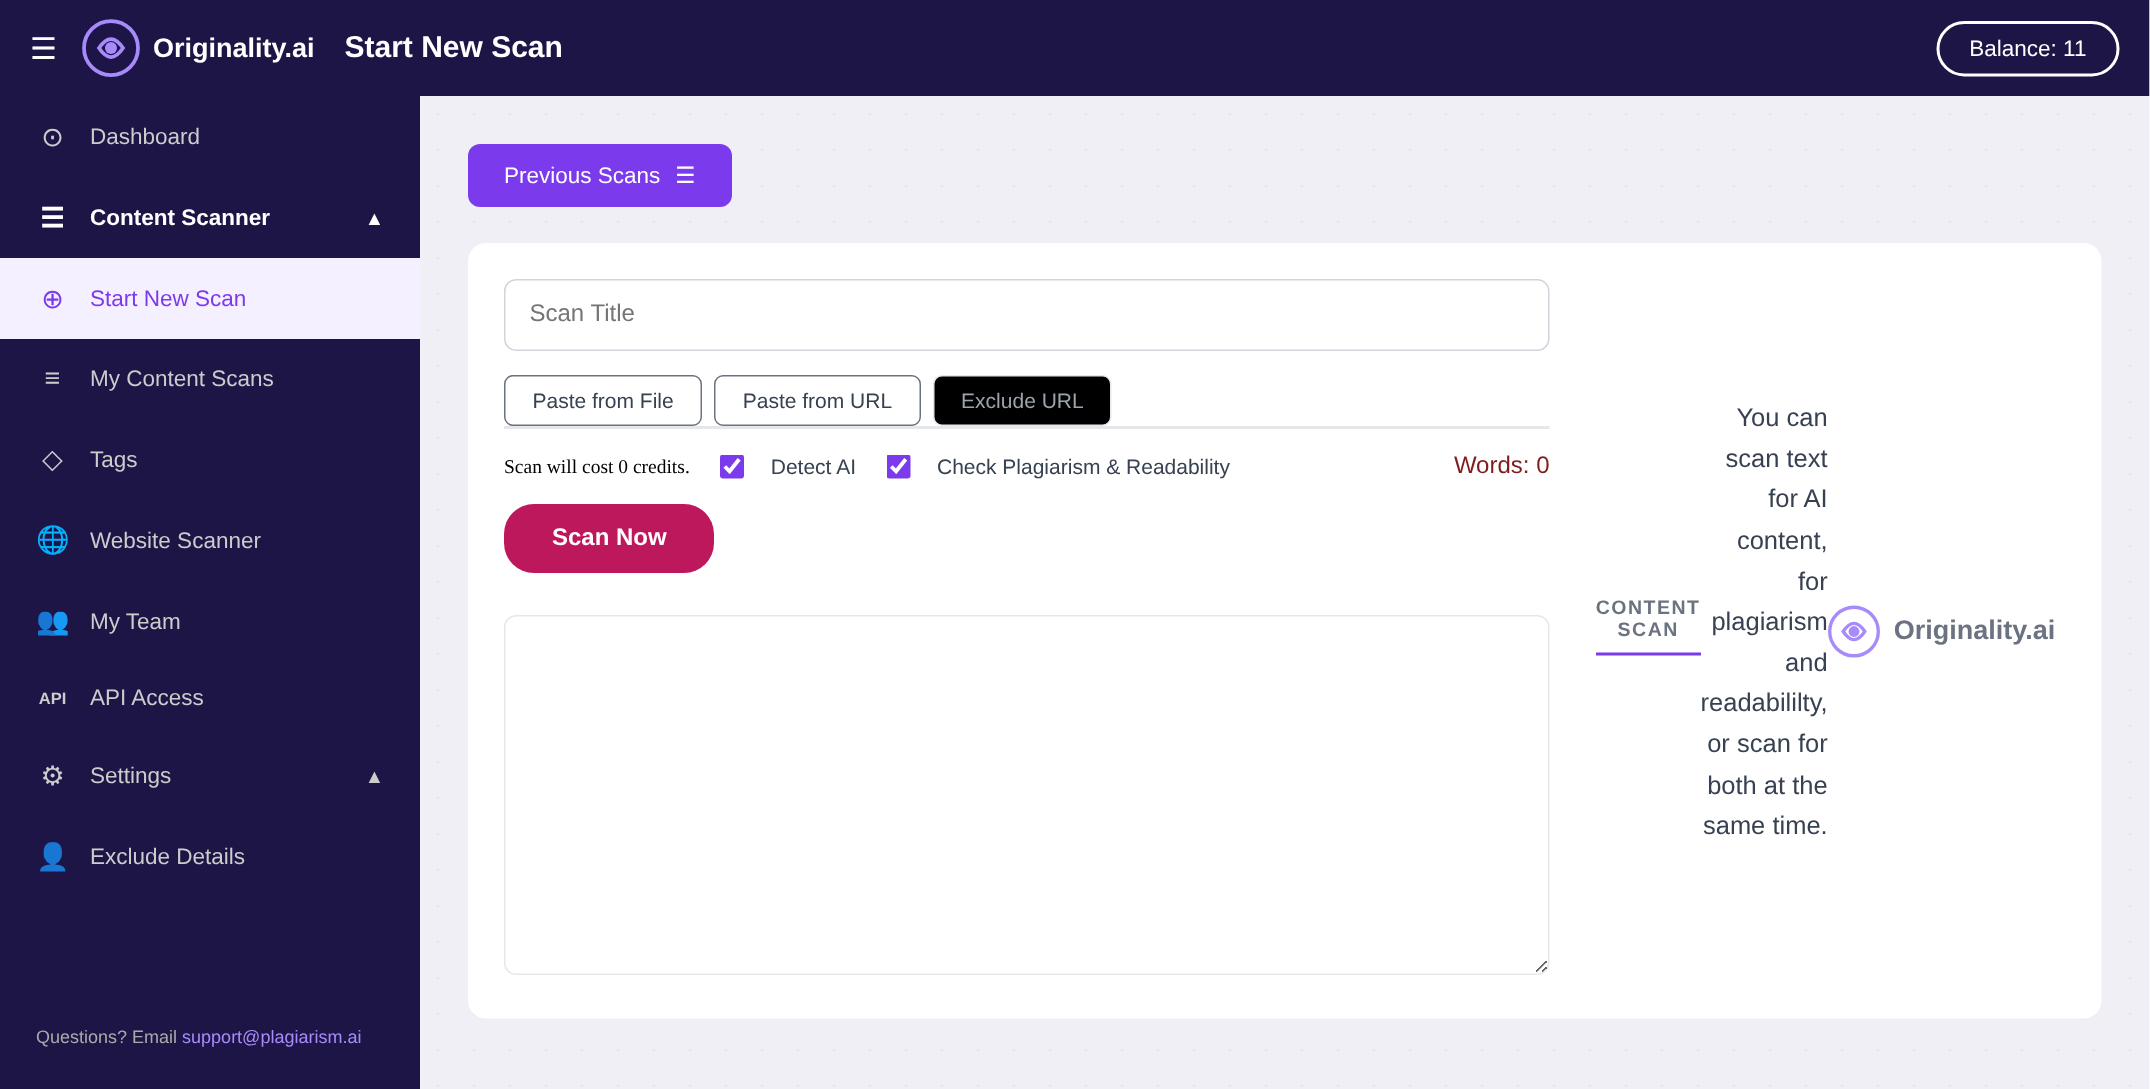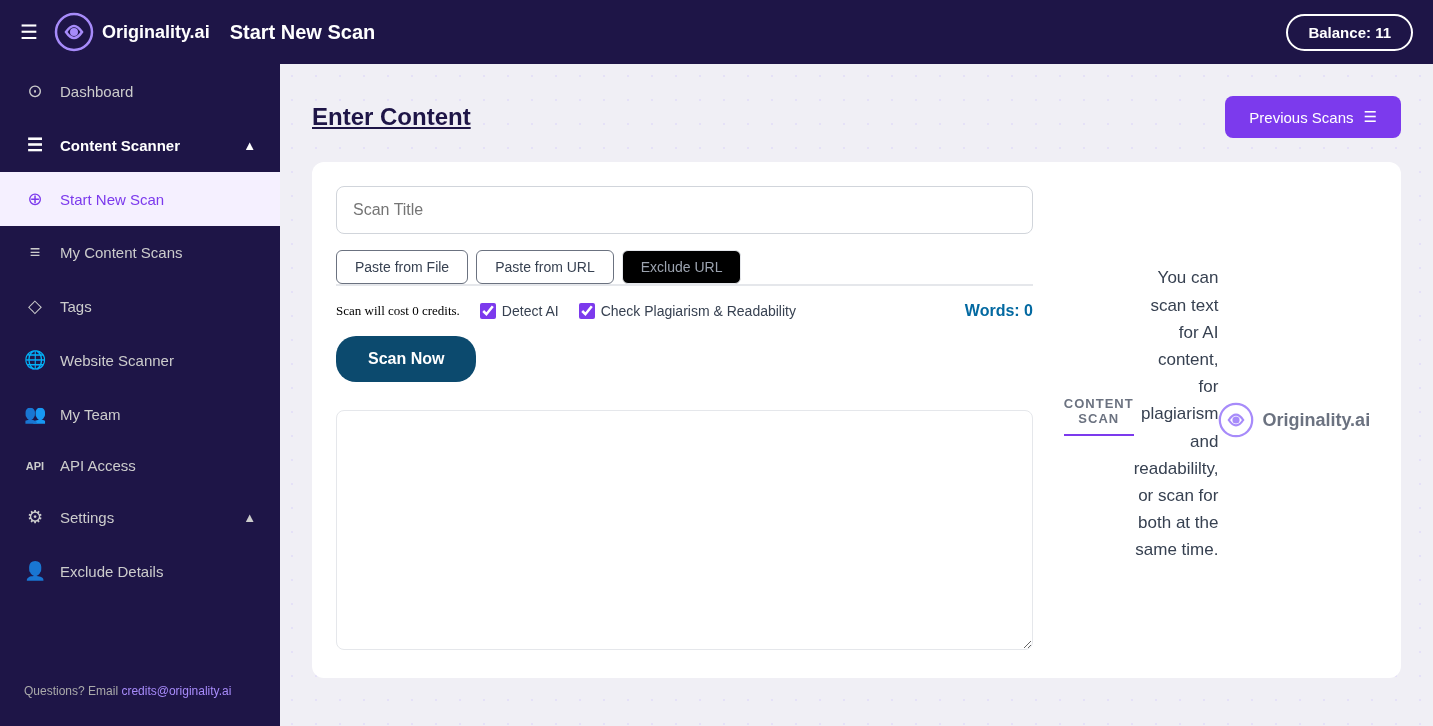--- a/index.html
+++ b/index.html
@@ -37,21 +37,21 @@
       color: white;
       flex: 1;
     }
     .balance-badge {
       background: transparent;
       border: 2px solid white;
       border-radius: 24px;
       color: white;
       padding: 8px 20px;
       font-size: 15px;
-      font-weight: 700;
+      font-weight: 400;
     }
 
     
     .layout {
       display: flex;
       flex: 1;
       overflow: hidden;
     }
 
     
@@ -204,38 +204,38 @@
       flex-wrap: wrap;
     }
     .cost-label {
       font-size: 13px;
       color: #000000;
       font-family: Liberation Serif, serif;
     }
     .checkbox-group {
       display: flex;
       align-items: flex-start;
-      gap: 6px;
+      gap: 18px;
       font-size: 14px;
       color: #374151;
     }
     .checkbox-group input[type="checkbox"] {
       accent-color: #7c3aed;
       width: 16px;
       height: 16px;
     }
     .words-count {
       margin-left: auto;
       font-size: 16px;
-      font-weight: 700;
-      color: #0369a1;
+      font-weight: 400;
+      color: #7f1d1d;
     }
 
     .scan-now-btn {
-      background: #0c4a6e;
+      background: #be185d;
       color: white;
       border: none;
       border-radius: 20px;
       padding: 14px 32px;
       font-size: 16px;
       font-weight: 600;
       cursor: pointer;
       margin-bottom: 16px;
       display: inline-block;
     }
@@ -370,27 +370,26 @@
       <span class="chevron">▲</span>
     </div>
 
     <div class="sidebar-item">
       <span class="icon">👤</span>
       <span>Exclude Details</span>
     </div>
 
     <div class="sidebar-footer">
       <span>Questions? Email </span>
-      <a>credits@originality.ai</a>
+      <a>support@plagiarism.ai</a>
     </div>
   </nav>
 
   <main class="main">
     <div class="main-header">
-      <h1 class="enter-content-title">Enter Content</h1>
       <button class="prev-scans-btn">
         <span>Previous Scans</span>
         <span>☰</span>
       </button>
     </div>
 
     <div class="scan-card">
 
       <div class="scan-left">
         <input class="scan-title-input" type="text" placeholder="Scan Title" style="">

